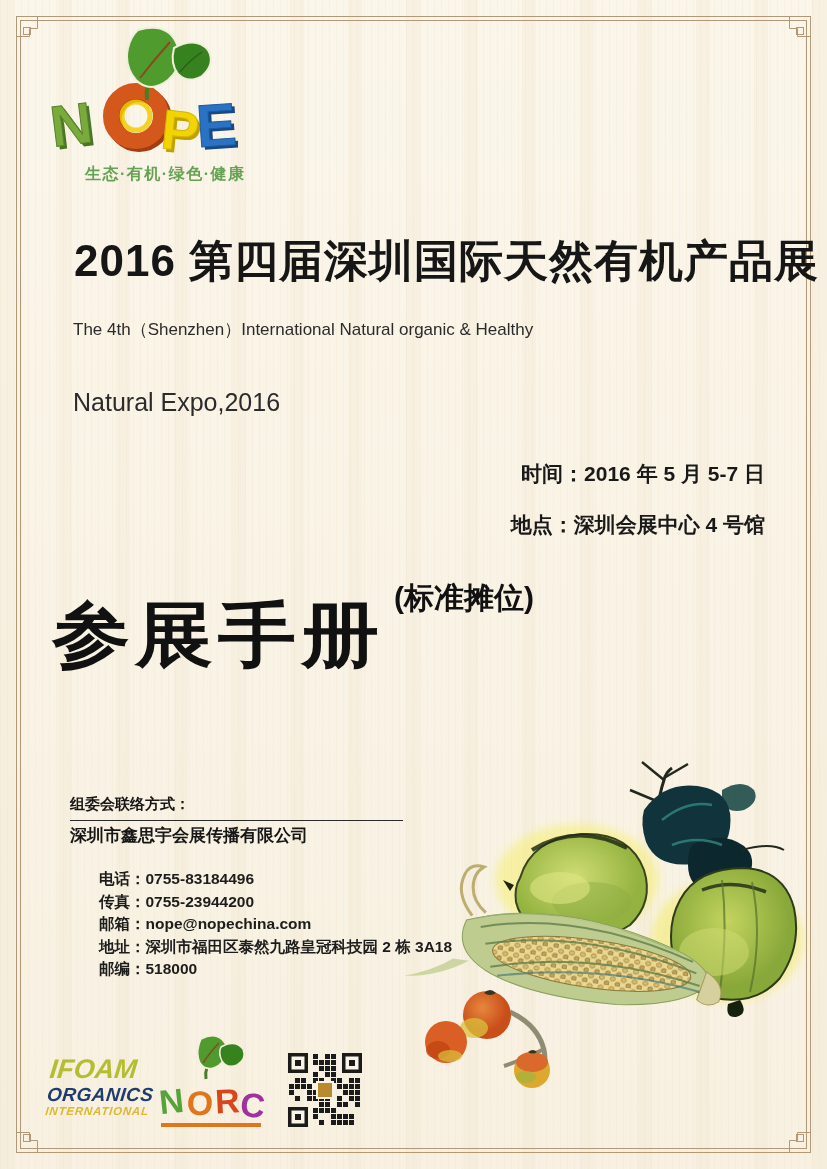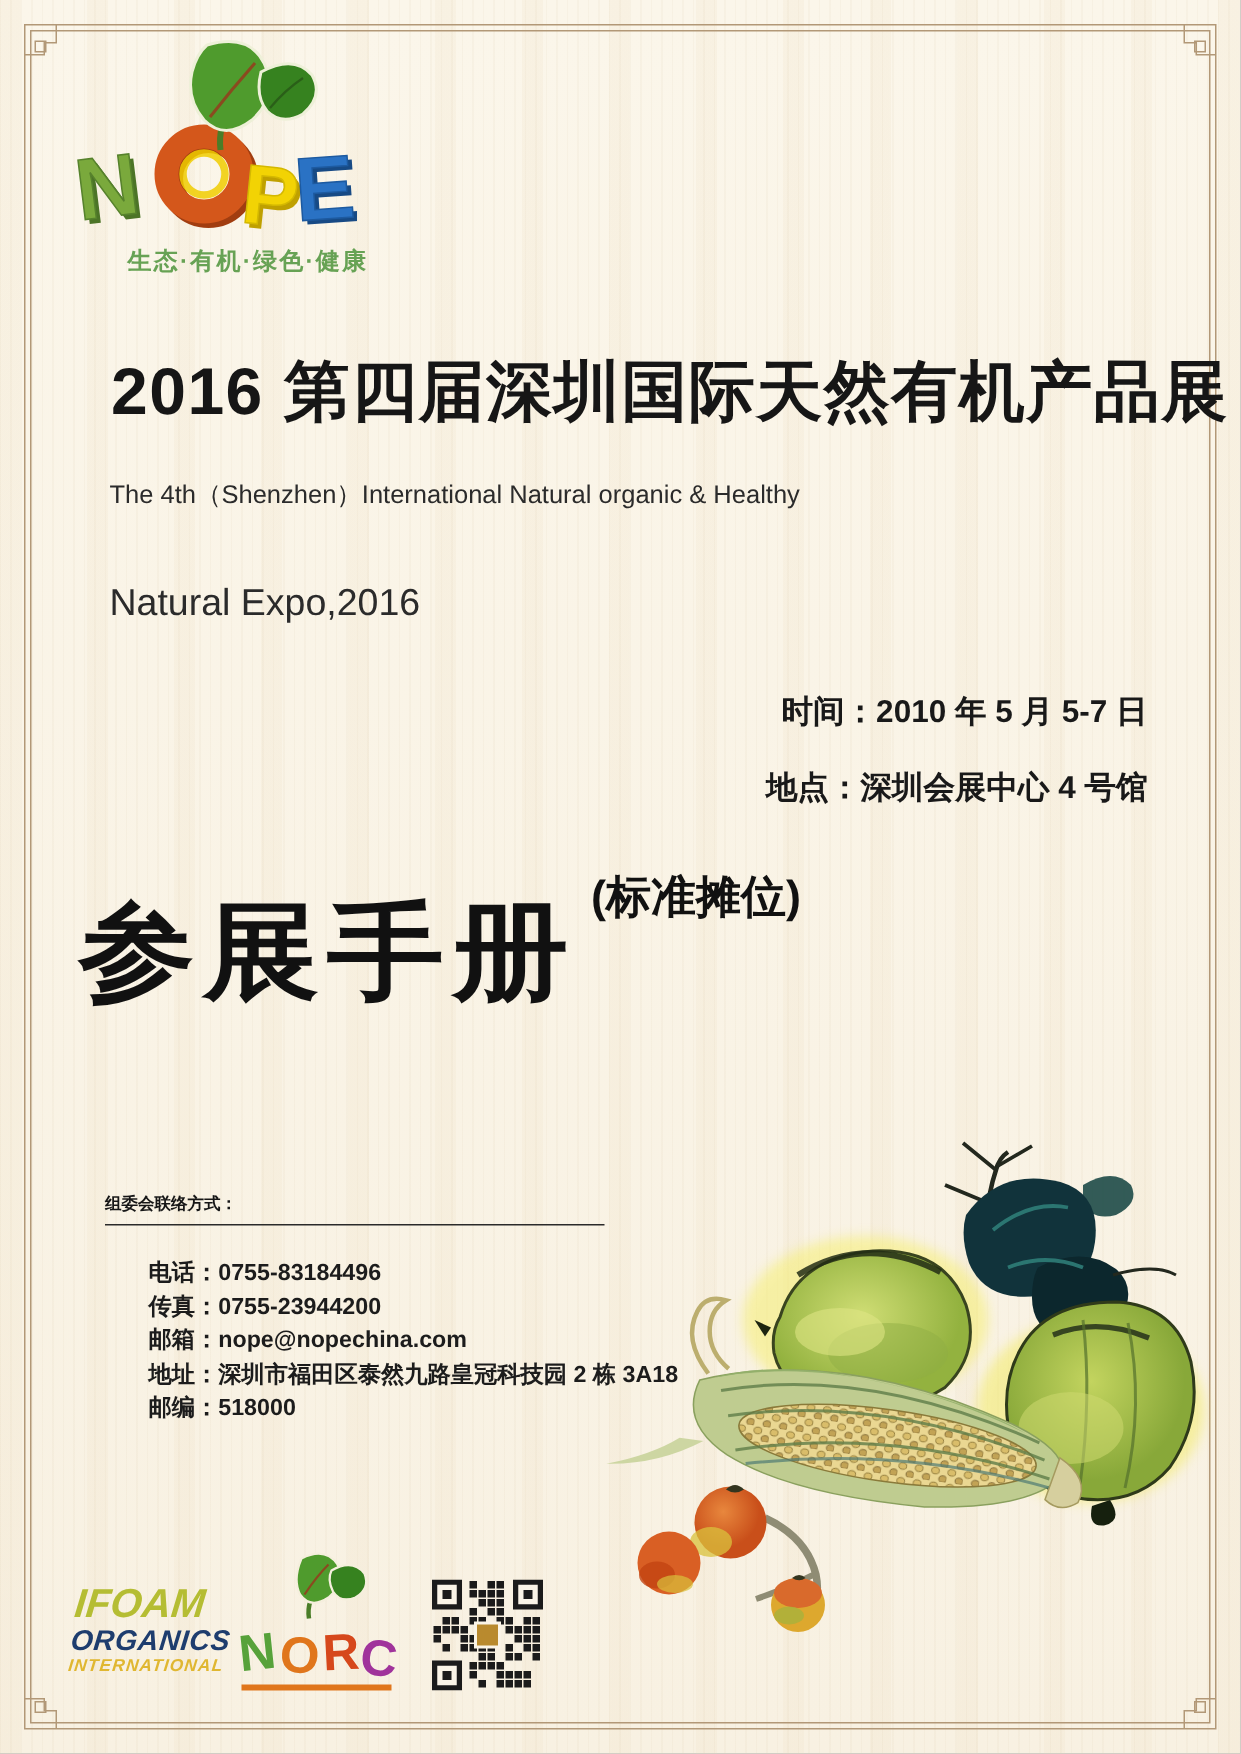--- a/index.html
+++ b/index.html
@@ -25,21 +25,21 @@
   .title-en2{left:73px;top:388px;width:400px;font-size:25px;color:#2b2b2b;}
   
   .event-info{right:62px;top:460px;text-align:right;font-size:21px;font-weight:600;color:#191919;}
   .event-info div{margin-bottom:23px;white-space:nowrap;}
   
   .manual{left:52px;top:578px;display:flex;align-items:flex-start;}
   .manual-title{font-size:78px;font-weight:900;letter-spacing:5px;color:#111;transform:scaleY(.9);transform-origin:bottom left;white-space:nowrap;}
   .manual-sub{font-size:30px;font-weight:900;color:#111;margin-left:10px;margin-bottom:2px;white-space:nowrap;}
   
   .contact{left:70px;top:795px;width:380px;}
-  .contact-heading{font-size:11px;font-weight:bold;color:#161616;}
+  .contact-heading{font-size:15px;font-weight:bold;color:#161616;}
   .contact-rule{width:333px;border-top:1.5px solid #2a2a2a;margin:6px 0 3px 0;}
   .contact-company{font-size:17px;font-weight:bold;color:#161616;}
   .contact-list{margin-top:21px;font-size:15.5px;font-weight:600;line-height:22.5px;color:#1c1c1c;}
   .contact-list div{white-space:nowrap;margin-left:29px;}
   
   .painting{left:392px;top:750px;width:425px;height:342px;pointer-events:none;}
   
   .ifoam{left:48px;top:1056px;width:118px;transform:skewX(-6deg);line-height:1;}
   .ifoam-1{font-size:27px;font-weight:900;font-style:italic;color:#b5bd33;}
   .ifoam-2{font-size:19px;font-weight:800;font-style:italic;color:#1e3d6e;margin-top:2px;letter-spacing:.5px;}
@@ -102,32 +102,33 @@
       <path d="M130,46 Q140,34 152,26" stroke="#2a5f18" stroke-width="1.5" fill="none"></path>
     </g>
   </svg>
   <div class="abs nope-tagline">生态·有机·绿色·健康</div>
 
   <div class="abs title-cn">2016 第四届深圳国际天然有机产品展</div>
   <div class="abs title-en">The 4th（Shenzhen）International Natural organic &amp; Healthy</div>
   <div class="abs title-en2">Natural Expo,2016</div>
 
   <div class="abs event-info">
-    <div>时间：2010 年 5 月 5-7 日</div>
+    <div>时间：2016 年 5 月 5-7 日</div>
     <div>地点：深圳会展中心 4 号馆</div>
   </div>
 
   <div class="abs manual">
     <span class="manual-title">参展手册</span>
     <span class="manual-sub">(标准摊位)</span>
   </div>
 
   <div class="abs contact">
     <div class="contact-heading">组委会联络方式：</div>
     <div class="contact-rule"></div>
+    <div class="contact-company">深圳市鑫思宇会展传播有限公司</div>
     <div class="contact-list">
       <div>电话：0755-83184496</div>
       <div>传真：0755-23944200</div>
       <div>邮箱：nope@nopechina.com</div>
       <div>地址：深圳市福田区泰然九路皇冠科技园 2 栋 3A18</div>
       <div>邮编：518000</div>
     </div>
   </div>
 
   <svg class="abs painting" viewBox="0 0 425 342">

